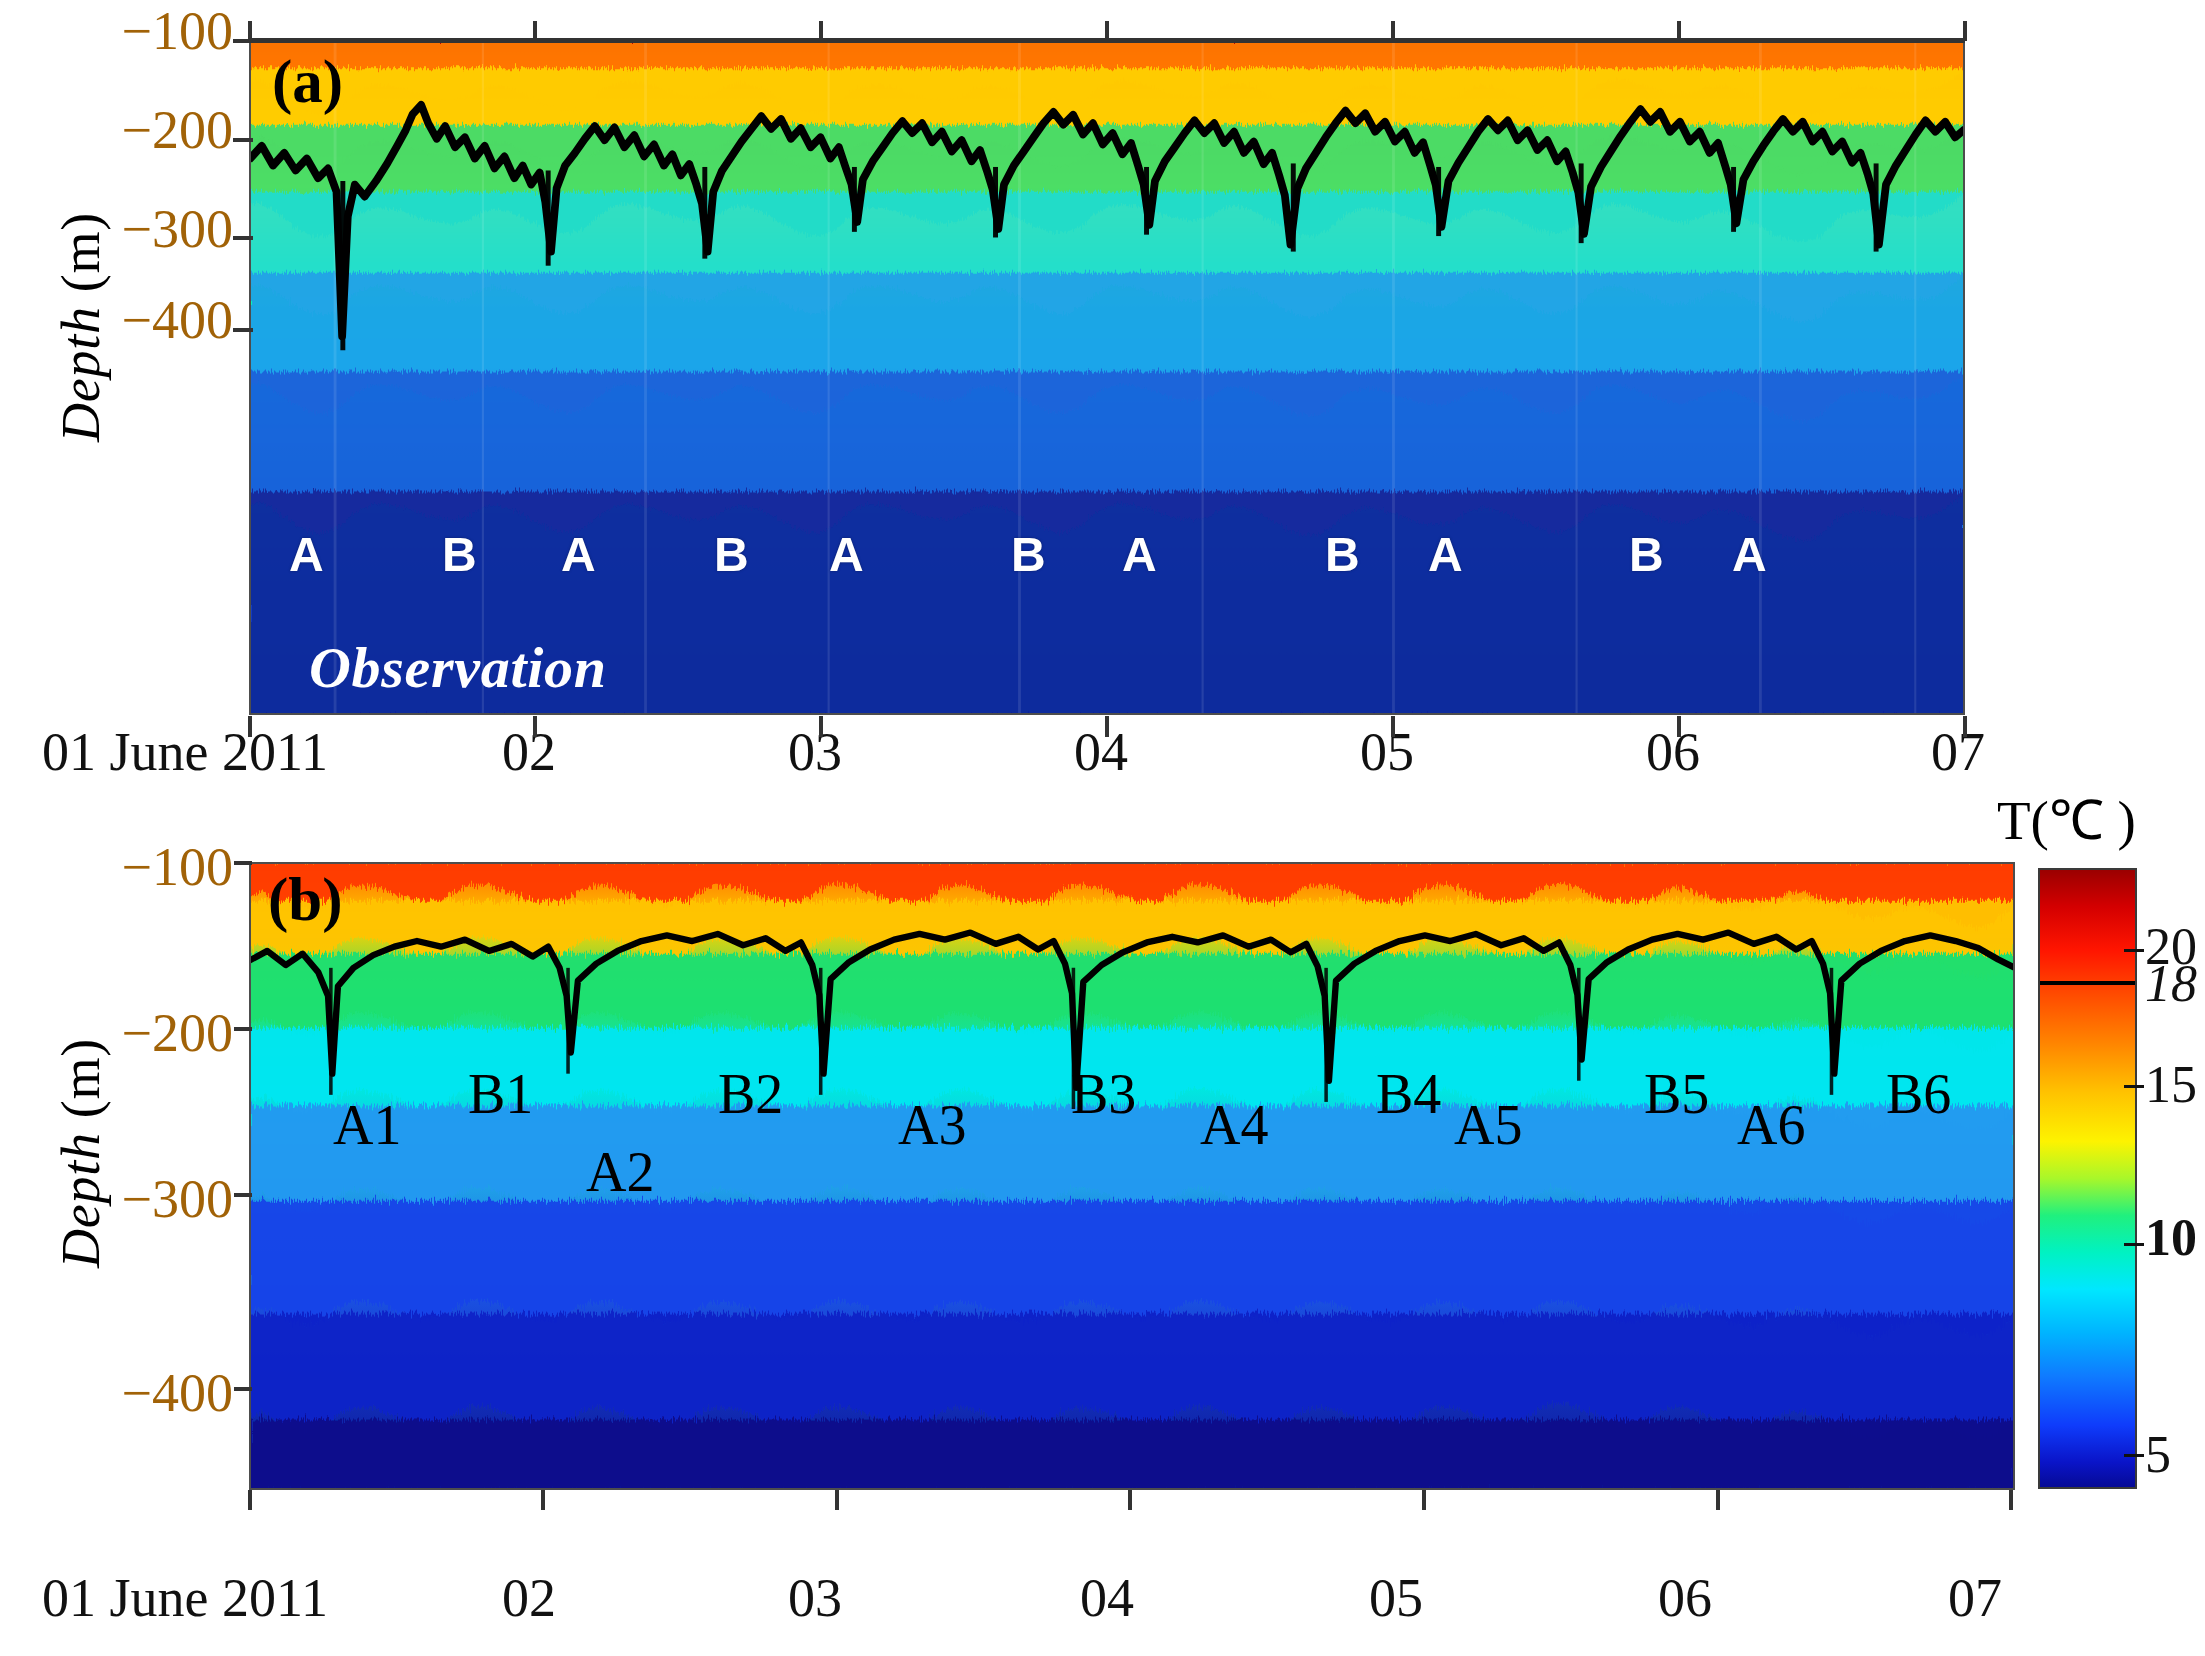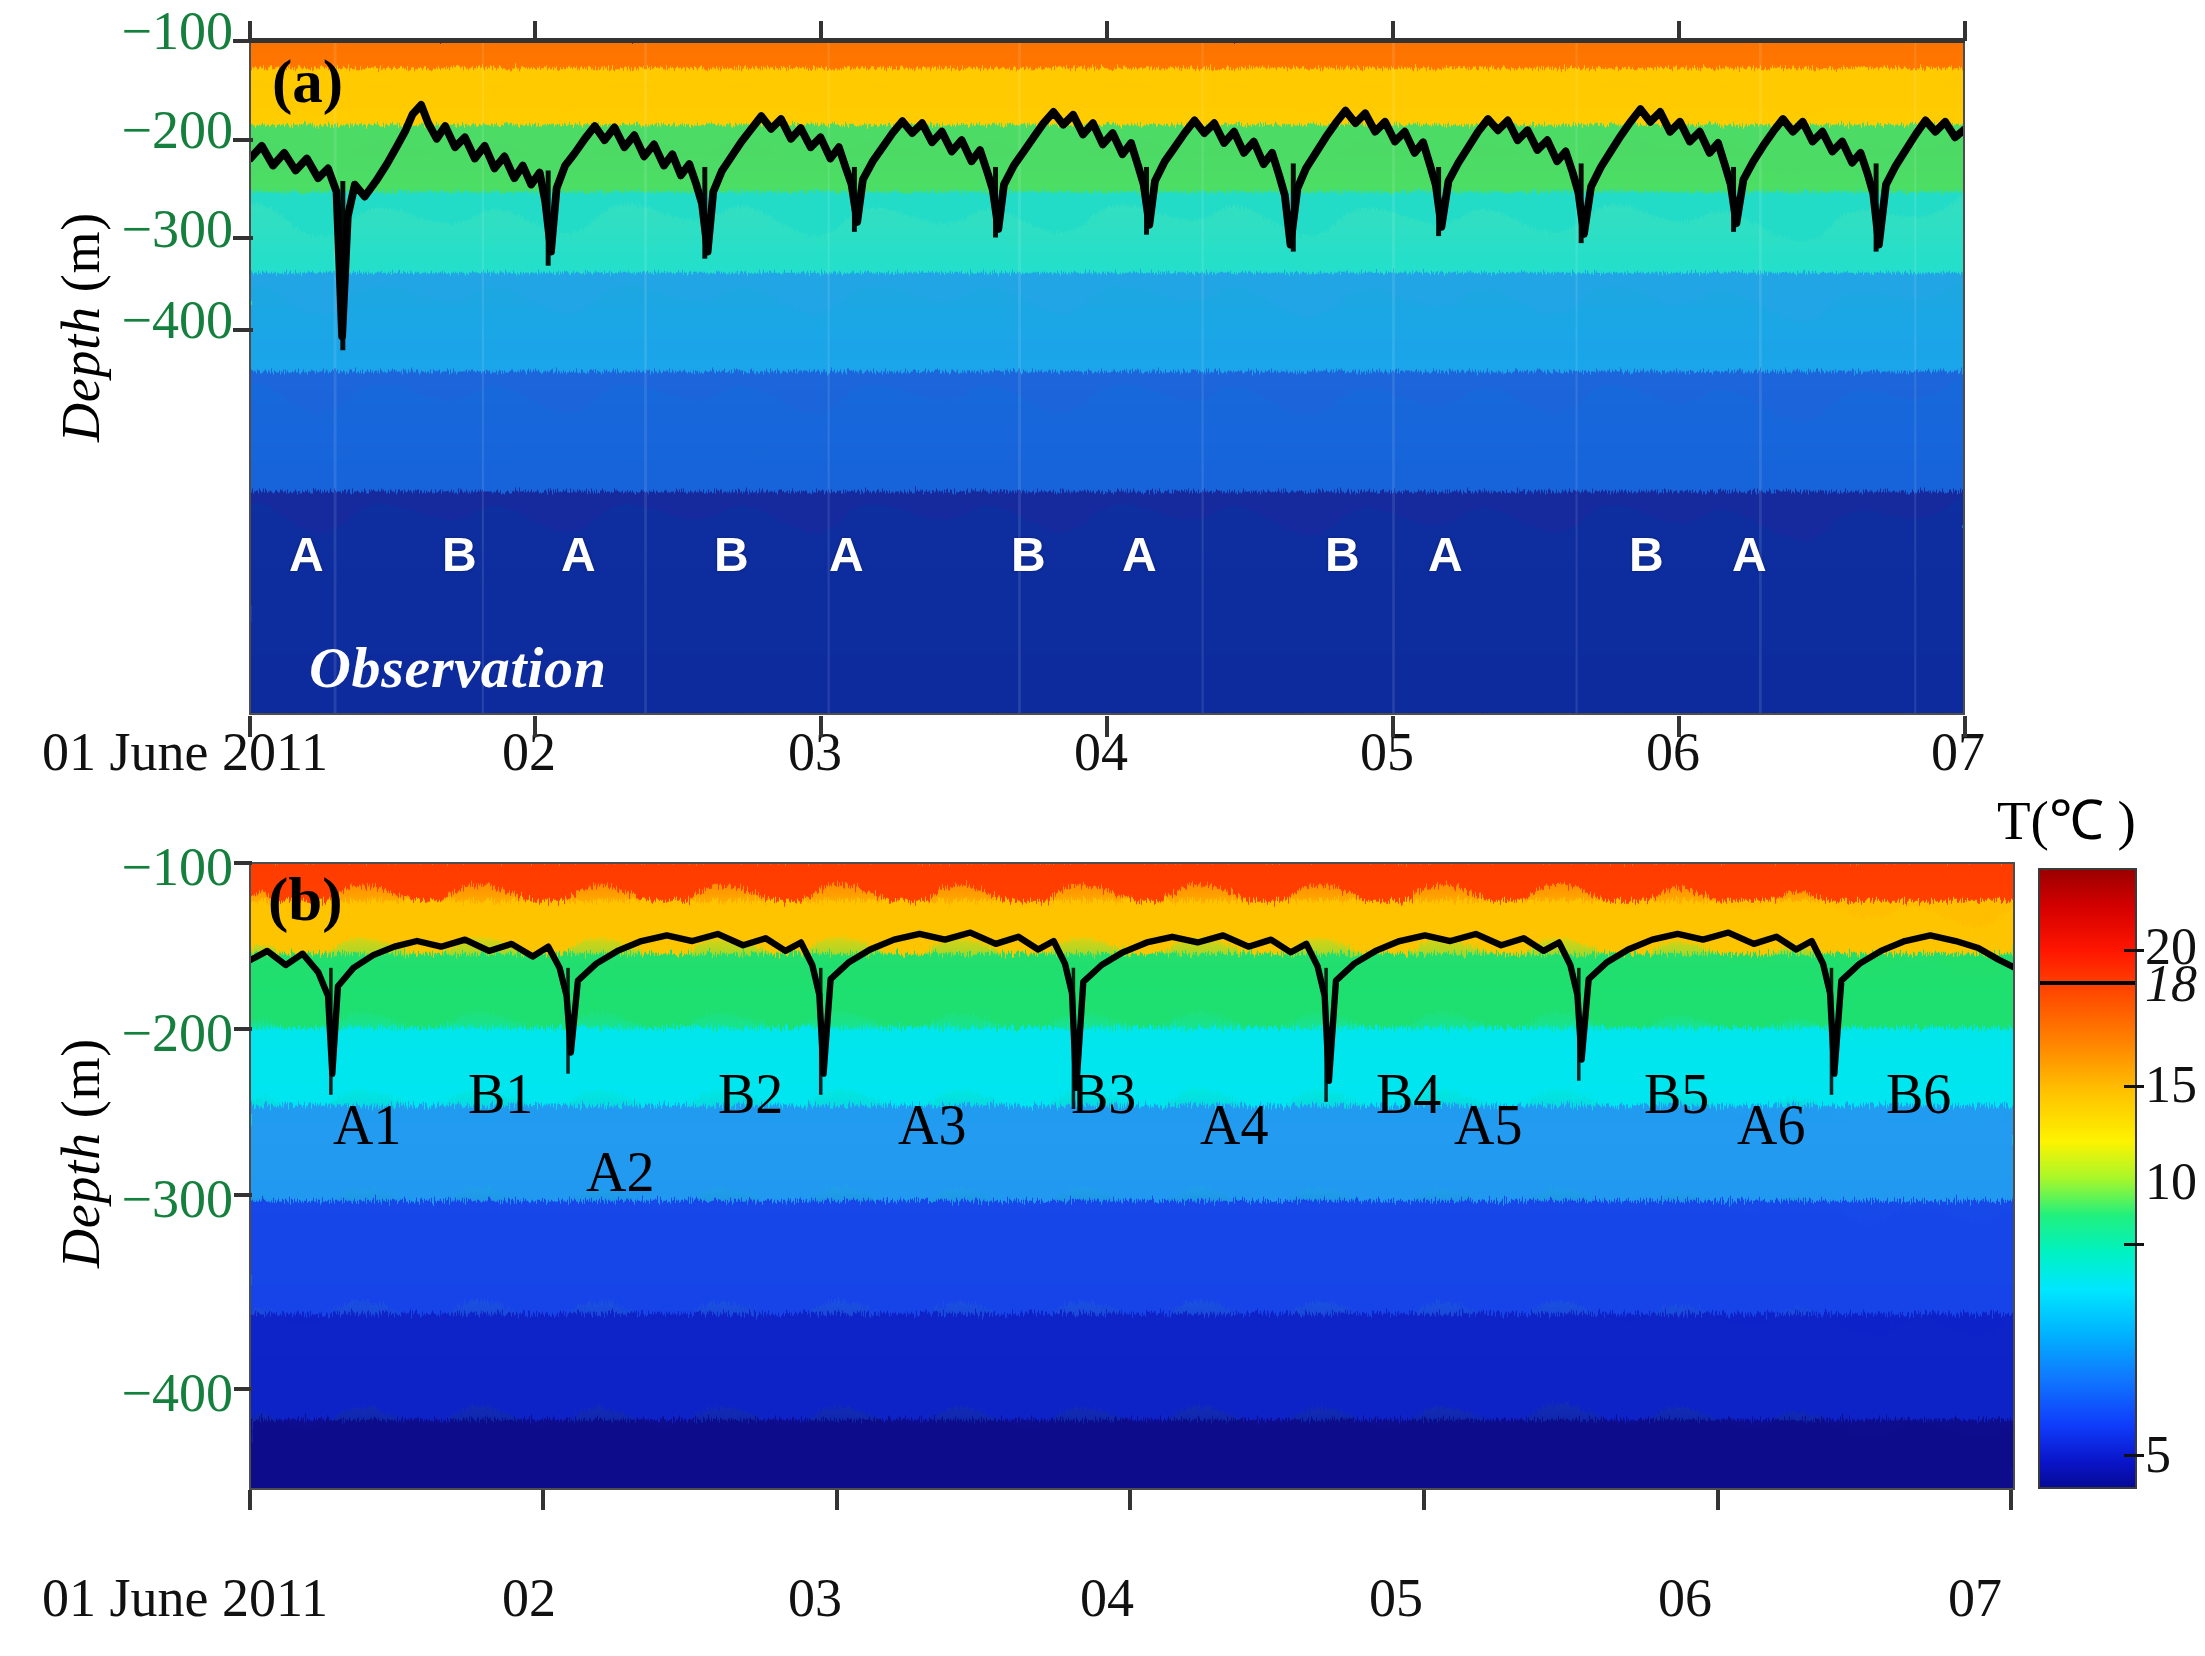--- a/index.html
+++ b/index.html
@@ -16,21 +16,21 @@
     transform-origin:50% 50%;
     white-space:nowrap;
     letter-spacing:0.7px;
   }
   .ylab .unit{font-style:normal;}
 
   
   .ytick{
     position:absolute;
     font-size:54px;
-    color:#15803d;
+    color:#a16207;
     text-align:right;
     white-space:nowrap;
   }
   .xtick{
     position:absolute;
     font-size:54px;
     color:#111;
     white-space:nowrap;
   }
 
@@ -451,17 +451,17 @@
   </div>
 
   <div class="cbar-tick" style="left:2124px;top:949px;width:20px;"></div>
   <div class="cbar-tick" style="left:2124px;top:1085px;width:20px;"></div>
   <div class="cbar-tick" style="left:2124px;top:1243px;width:20px;"></div>
   <div class="cbar-tick" style="left:2124px;top:1454px;width:20px;"></div>
 
   <div class="cbar-lbl" style="left:2145px;top:917px;">20</div>
   <div class="cbar-lbl" style="left:2145px;top:954px;font-style:italic;">18</div>
   <div class="cbar-lbl" style="left:2145px;top:1055px;">15</div>
-  <div class="cbar-lbl" style="left:2145px;top:1152px;">10</div>
+  <div class="cbar-lbl" style="left:2145px;top:1208px;font-weight:bold;">10</div>
   <div class="cbar-lbl" style="left:2145px;top:1425px;">5</div>
 
 </div>
 
 
 </body></html>

